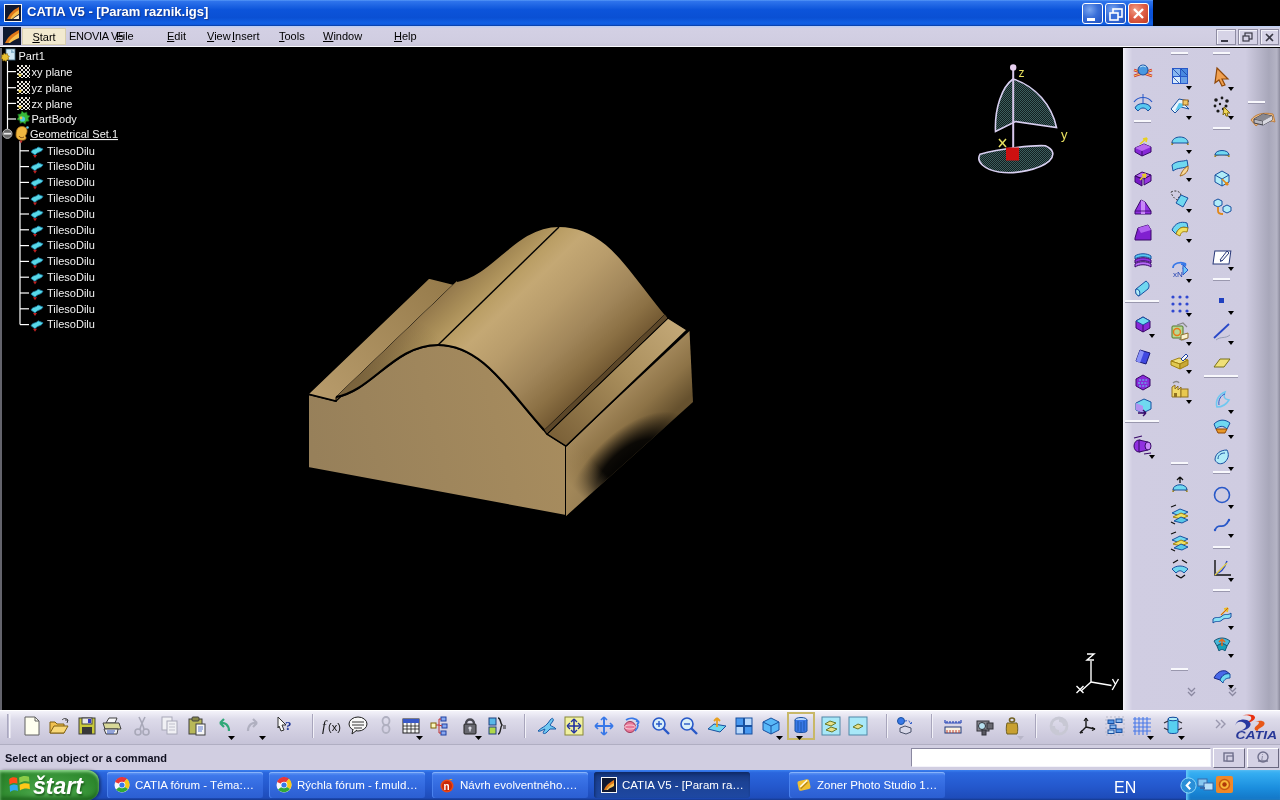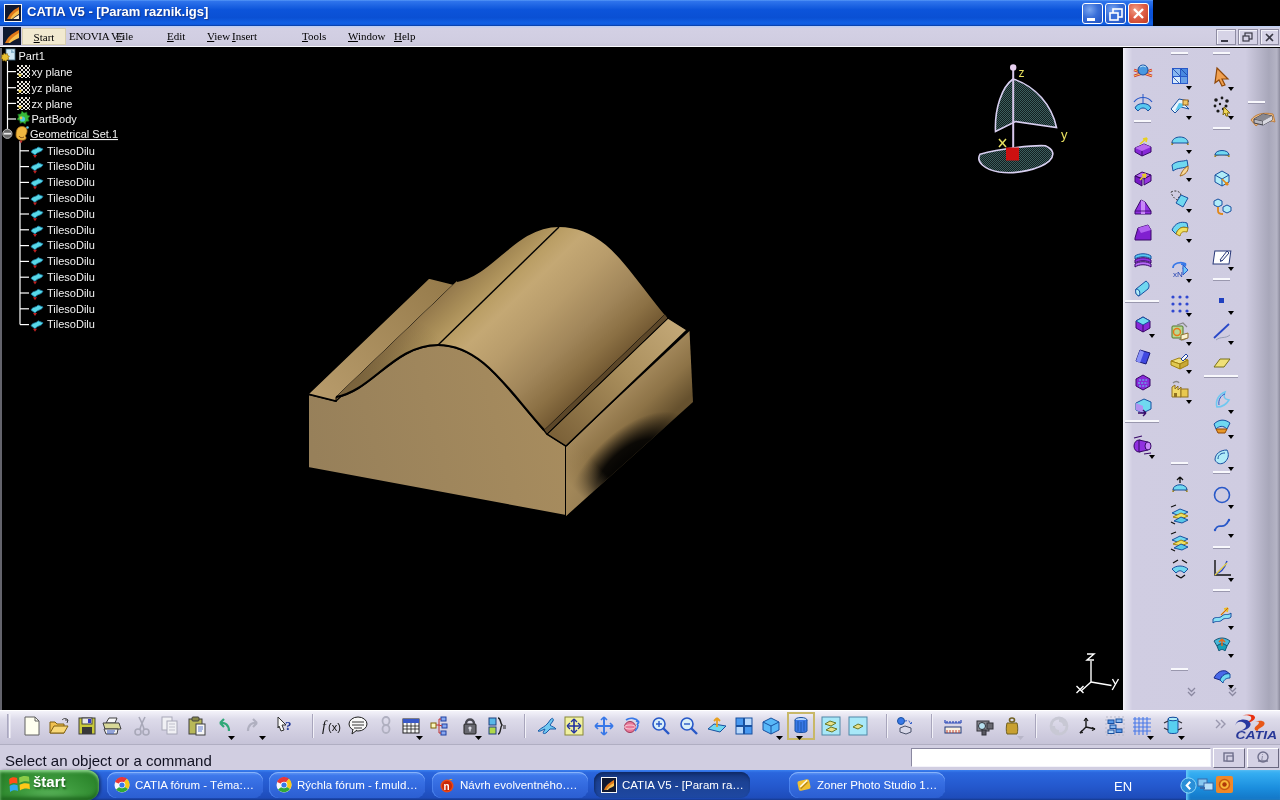--- a/index.html
+++ b/index.html
@@ -12,35 +12,34 @@
   #titlebar .ticon { position:absolute; left:4px; top:4px; width:18px; height:18px; }
   #titlebar .ttext { position:absolute; left:27px; top:4px; color:#fff; font-size:13px; font-weight:bold; text-shadow:1px 1px 1px #1a3a8a; }
   .winbtn { position:absolute; top:3px; width:21px; height:21px; border-radius:3px; border:1px solid #fff; }
   .winbtn.min, .winbtn.max { background:radial-gradient(circle at 35% 30%,#7ba6f0 0%,#3a6fd8 45%,#1e4fc0 100%); }
   .winbtn.close { background:radial-gradient(circle at 35% 30%,#f0a088 0%,#e0614a 45%,#c23a20 100%); }
   .winbtn svg { position:absolute; left:0; top:0; }
   #menubar {
     position:absolute; left:0; top:26px; width:1280px; height:21px;
     background:linear-gradient(180deg,#b9cdf5 0%,#d3d0e4 12%,#d0cde1 80%,#c9c6da 100%);
     border-bottom:1px solid #f8f8fc;
-    font-family:Liberation Serif, serif;
   }
   .mitem { position:absolute; top:2px; height:17px; color:#000; font-size:11px; line-height:17px; }
   .mitem u { text-decoration:underline; }
   #viewport { position:absolute; left:0; top:48px; width:1123px; height:662px; background:#000; border-left:2px solid #63636c; }
   #rtoolbar { position:absolute; left:1123px; top:48px; width:157px; height:662px;
     background:linear-gradient(90deg,#f4f3fa 0%,#e3e1ef 2%,#d0cde2 6%,#cfcce1 78%,#a8a7ba 93%,#b5b4c5 98%,#8d8c9e 100%); }
   #btoolbar { position:absolute; left:0; top:710px; width:1280px; height:34px;
     background:linear-gradient(180deg,#f4f3fa 0%,#dddbea 25%,#cfccdf 70%,#c6c3d8 100%);
     border-top:1px solid #fff; }
   #statusbar { position:absolute; left:0; top:744px; width:1280px; height:26px; background:#d1cee1; border-top:1px solid #b0aec2; }
-  #statusbar .stext { position:absolute; left:5px; top:7px; font-size:15px; color:#101020; }
+  #statusbar .stext { position:absolute; left:5px; top:7px; font-size:11px; color:#101020;font-weight:bold; }
   #taskbar { position:absolute; left:0; top:770px; width:1280px; height:30px;
     background:linear-gradient(180deg,#3a80f0 0%,#2a66dd 9%,#2458cd 55%,#1e4cba 93%,#15398f 100%); }
-  .tbtn { position:absolute; top:2px; height:26px; width:156px; border-radius:9px;
+  .tbtn { position:absolute; top:2px; height:26px; width:156px; border-radius:3px;
     background:linear-gradient(180deg,#639af8 0%,#3d77ea 14%,#3268dd 60%,#2c5fd2 100%);
     box-shadow:inset 0 1px 0 #86b2fa, inset 1px 0 0 #4a82ee;
     color:#fff; font-size:11.5px; line-height:26px; white-space:nowrap; overflow:hidden; }
   .tbtn.active { background:linear-gradient(180deg,#16367c 0%,#1c4294 40%,#1e48a2 100%); box-shadow:inset 1px 2px 3px #0e2a66; }
   .tbtn .ticn { position:absolute; left:7px; top:5px; width:16px; height:16px; }
   .tbtn .ttxt { position:absolute; left:28px; top:0; }
 </style>
 </head>
 <body>
 <div id="titlebar">
@@ -74,22 +73,22 @@
     <rect x="0" y="0" width="18" height="18" fill="#101830"></rect>
     <path d="M2,16 C5,10 8,7 16,3 L16,8 C11,10 7,13 5,16 Z" fill="#e07818"></path>
     <path d="M5,16 C7,12 11,9 16,6 L16,11 C12,13 9,14 7,16 Z" fill="#f8c050"></path>
   </svg>
   <div class="mitem" style="left:22px;width:44px;background:#f2ead0;border:1px solid #d8cfae;text-align:center;"><u>S</u>tart</div>
   <div class="mitem" style="left:69px;letter-spacing:-0.3px;">ENOVIA V5</div>
   <div class="mitem" style="left:116px;"><u>F</u>ile</div>
   <div class="mitem" style="left:167px;"><u>E</u>dit</div>
   <div class="mitem" style="left:207px;"><u>V</u>iew</div>
   <div class="mitem" style="left:232px;"><u>I</u>nsert</div>
-  <div class="mitem" style="left:302px;"><u>T</u>ools</div>
-  <div class="mitem" style="left:348px;"><u>W</u>indow</div>
+  <div class="mitem" style="left:279px;"><u>T</u>ools</div>
+  <div class="mitem" style="left:323px;"><u>W</u>indow</div>
   <div class="mitem" style="left:394px;"><u>H</u>elp</div>
   <div class="abs" style="left:1216px;top:3px;width:20px;height:16px;background:#d6d3e6;border:1px solid #8e8ca2;box-shadow:inset 1px 1px 0 #f4f3fa;"><svg width="18" height="14">
         <rect x="4" y="10" width="7" height="2" fill="#3a3a46"></rect>
       </svg></div>
   <div class="abs" style="left:1238px;top:3px;width:20px;height:16px;background:#d6d3e6;border:1px solid #8e8ca2;box-shadow:inset 1px 1px 0 #f4f3fa;"><svg width="18" height="14">
         <rect x="6" y="3" width="7" height="6" fill="none" stroke="#3a3a46" stroke-width="1.2"></rect>
         <rect x="4" y="6" width="6" height="5" fill="#d6d3e6" stroke="#3a3a46" stroke-width="1.2"></rect>
       </svg></div>
   <div class="abs" style="left:1260px;top:3px;width:19px;height:16px;background:#d6d3e6;border:1px solid #8e8ca2;box-shadow:inset 1px 1px 0 #f4f3fa;"><svg width="17" height="14">
         <path d="M5,4 L12,11 M12,4 L5,11" stroke="#3a3a46" stroke-width="1.6"></path>
@@ -900,21 +899,21 @@
 <div id="taskbar">
   <div class="abs" style="left:0;top:0;width:99px;height:30px;border-radius:0 12px 12px 0;background:radial-gradient(ellipse at 50% 120%,#6cc26c 0%,#3f9c3f 45%,#2f8a2f 75%,#267a26 100%);box-shadow:inset 0 2px 3px #8ad48a, inset 0 -3px 4px #1c641c, 2px 0 3px rgba(0,0,0,0.4);">
     <svg class="abs" style="left:8px;top:4px;" width="23" height="21" viewBox="0 0 23 21">
       <g transform="rotate(-4 11 10)">
       <path d="M1.5,4.5 C4,2.5 7,2.5 9.5,4 L9.5,9.5 C7,8.2 4,8.2 1.5,9.9 Z" fill="#ff4e18"></path>
       <path d="M11.5,3.6 C14.5,2 18.5,2 21.5,3.4 L21.5,8.6 C18.5,7.4 14.5,7.5 11.5,9.2 Z" fill="#8ccc48"></path>
       <path d="M1.5,11.5 C4,9.9 7,9.9 9.5,11.2 L9.5,16.8 C7,15.4 4,15.6 1.5,17.3 Z" fill="#30a8f0"></path>
       <path d="M11.5,10.8 C14.5,9.2 18.5,9.2 21.5,10.6 L21.5,15.9 C18.5,14.6 14.5,14.8 11.5,16.5 Z" fill="#ffc818"></path>
       </g>
     </svg>
-    <div class="abs" style="left:33px;top:3px;color:#fff;font-size:15px;font-weight:bold;text-shadow:1px 2px 2px #1a5c1a;">štart</div>
+    <div class="abs" style="left:33px;top:3px;color:#fff;font-size:23px;font-weight:bold;font-style:italic;text-shadow:1px 2px 2px #1a5c1a;">štart</div>
   </div>
   <div class="tbtn" style="left:107px;">
     <svg class="ticn" viewBox="0 0 16 16">
         <circle cx="8" cy="8" r="7.5" fill="#f8f8f8"></circle>
         <path d="M8,8 L1,5 A7.5,7.5 0 0 1 13,1.8 Z" fill="#e83838"></path>
         <path d="M8,8 L13,1.8 A7.5,7.5 0 0 1 14,12 Z" fill="#f8c818"></path>
         <path d="M8,8 L14,12 A7.5,7.5 0 0 1 2,12.5 Z" fill="#30a838"></path>
         <circle cx="8" cy="8" r="3.3" fill="#fff"></circle>
         <circle cx="8" cy="8" r="2.6" fill="#3878e8"></circle>
       </svg>
@@ -951,21 +950,21 @@
   </div>
   <div class="tbtn" style="left:757px;margin-left:32px;">
     <svg class="ticn" viewBox="0 0 16 16">
         <rect x="2" y="3" width="12" height="10" rx="2" fill="#f0c030" transform="rotate(-12 8 8)"></rect>
         <path d="M4,9 L12,4" stroke="#fff8e0" stroke-width="1.6" transform="rotate(-12 8 8)"></path>
         <path d="M4,11 L12,6" stroke="#b88818" stroke-width="1.2" transform="rotate(-12 8 8)"></path>
       </svg>
     <div class="ttxt">Zoner Photo Studio 1…</div>
   </div>
   <div class="abs" style="left:1186px;top:0;width:94px;height:30px;background:linear-gradient(180deg,#2aa0ea 0%,#35aef2 10%,#1b8ede 60%,#1478c8 95%,#0f65ad 100%);box-shadow:inset 2px 1px 3px #66c8f8;"></div>
-  <div class="abs" style="left:1114px;top:9px;color:#fff;font-size:13px;">EN</div>
+  <div class="abs" style="left:1114px;top:9px;color:#fff;font-size:16px;">EN</div>
 
   <svg class="abs" style="left:1180px;top:7px;" width="17" height="17" viewBox="0 0 17 17">
     <circle cx="8.5" cy="8.5" r="7.6" fill="#2a8fd8" stroke="#90d8f8" stroke-width="1"></circle>
     <path d="M10.2,4.8 L6.8,8.5 L10.2,12.2" stroke="#fff" stroke-width="2.2" fill="none"></path>
   </svg>
   <svg class="abs" style="left:1197px;top:8px;" width="17" height="15" viewBox="0 0 17 15">
     <rect x="1" y="1" width="9" height="7" fill="#88c8f0" stroke="#3868a8"></rect>
     <rect x="7" y="5" width="9" height="7" fill="#b8e0f8" stroke="#3868a8"></rect>
     <rect x="3" y="9" width="5" height="2" fill="#3868a8"></rect>
   </svg>

